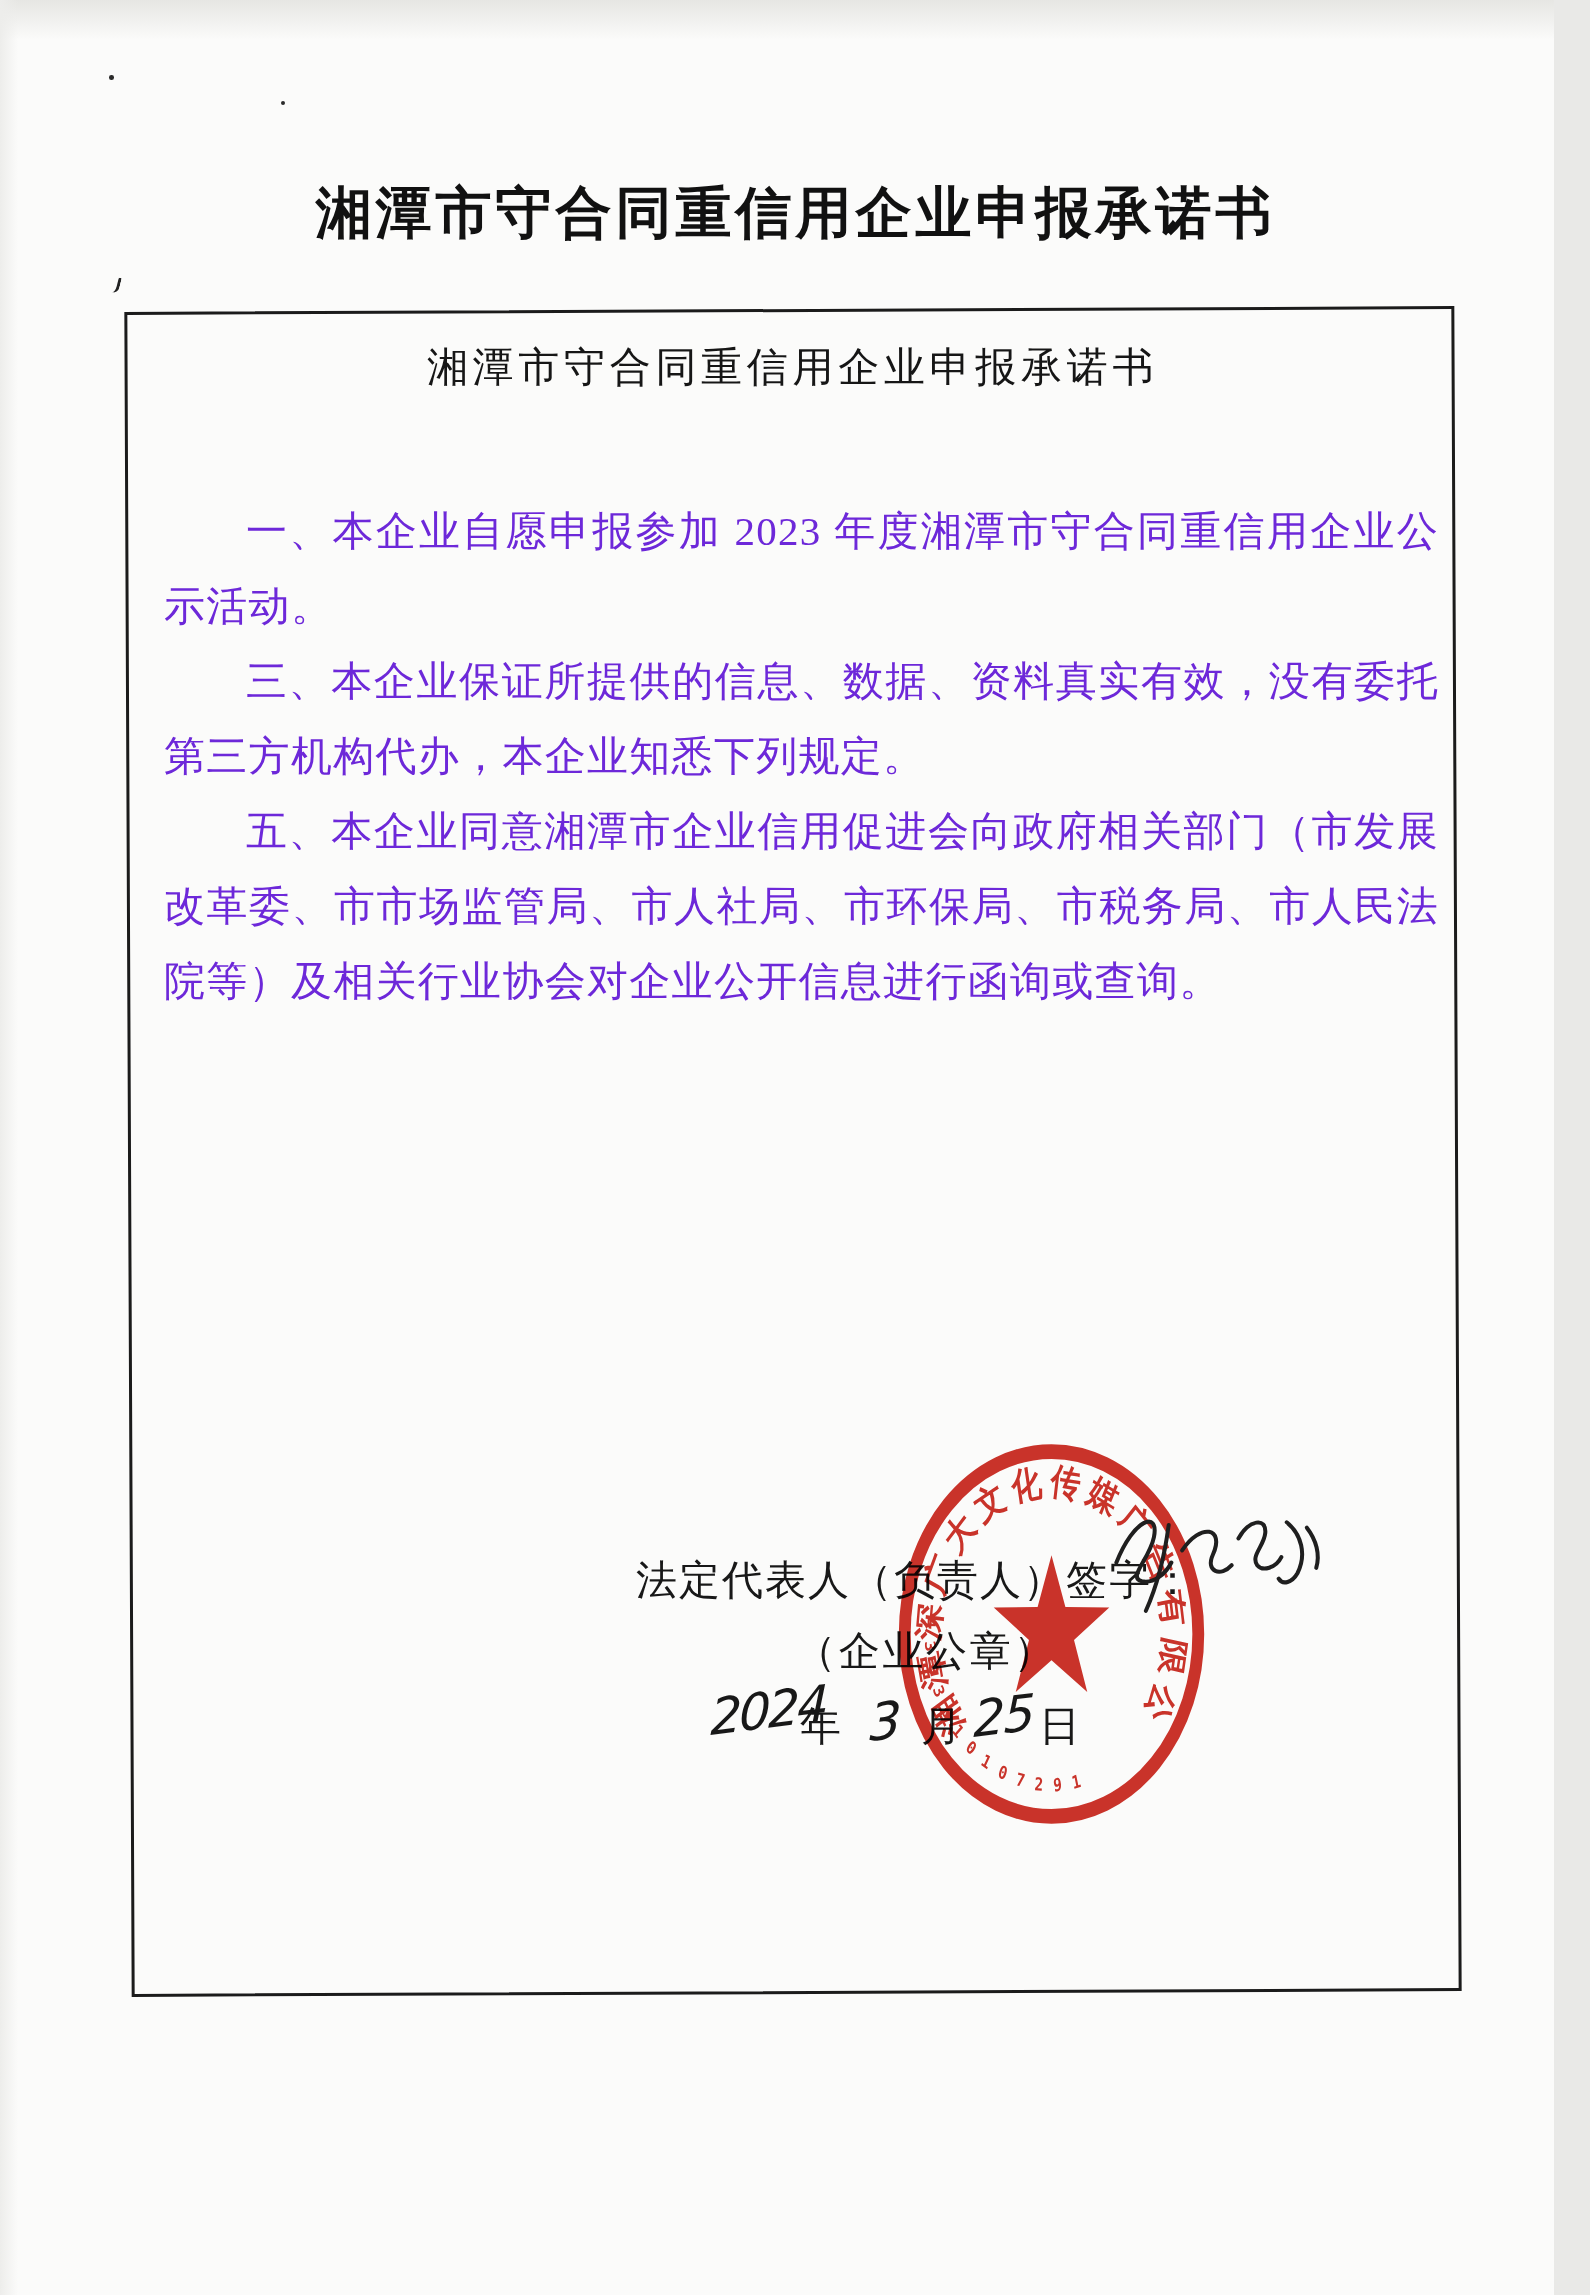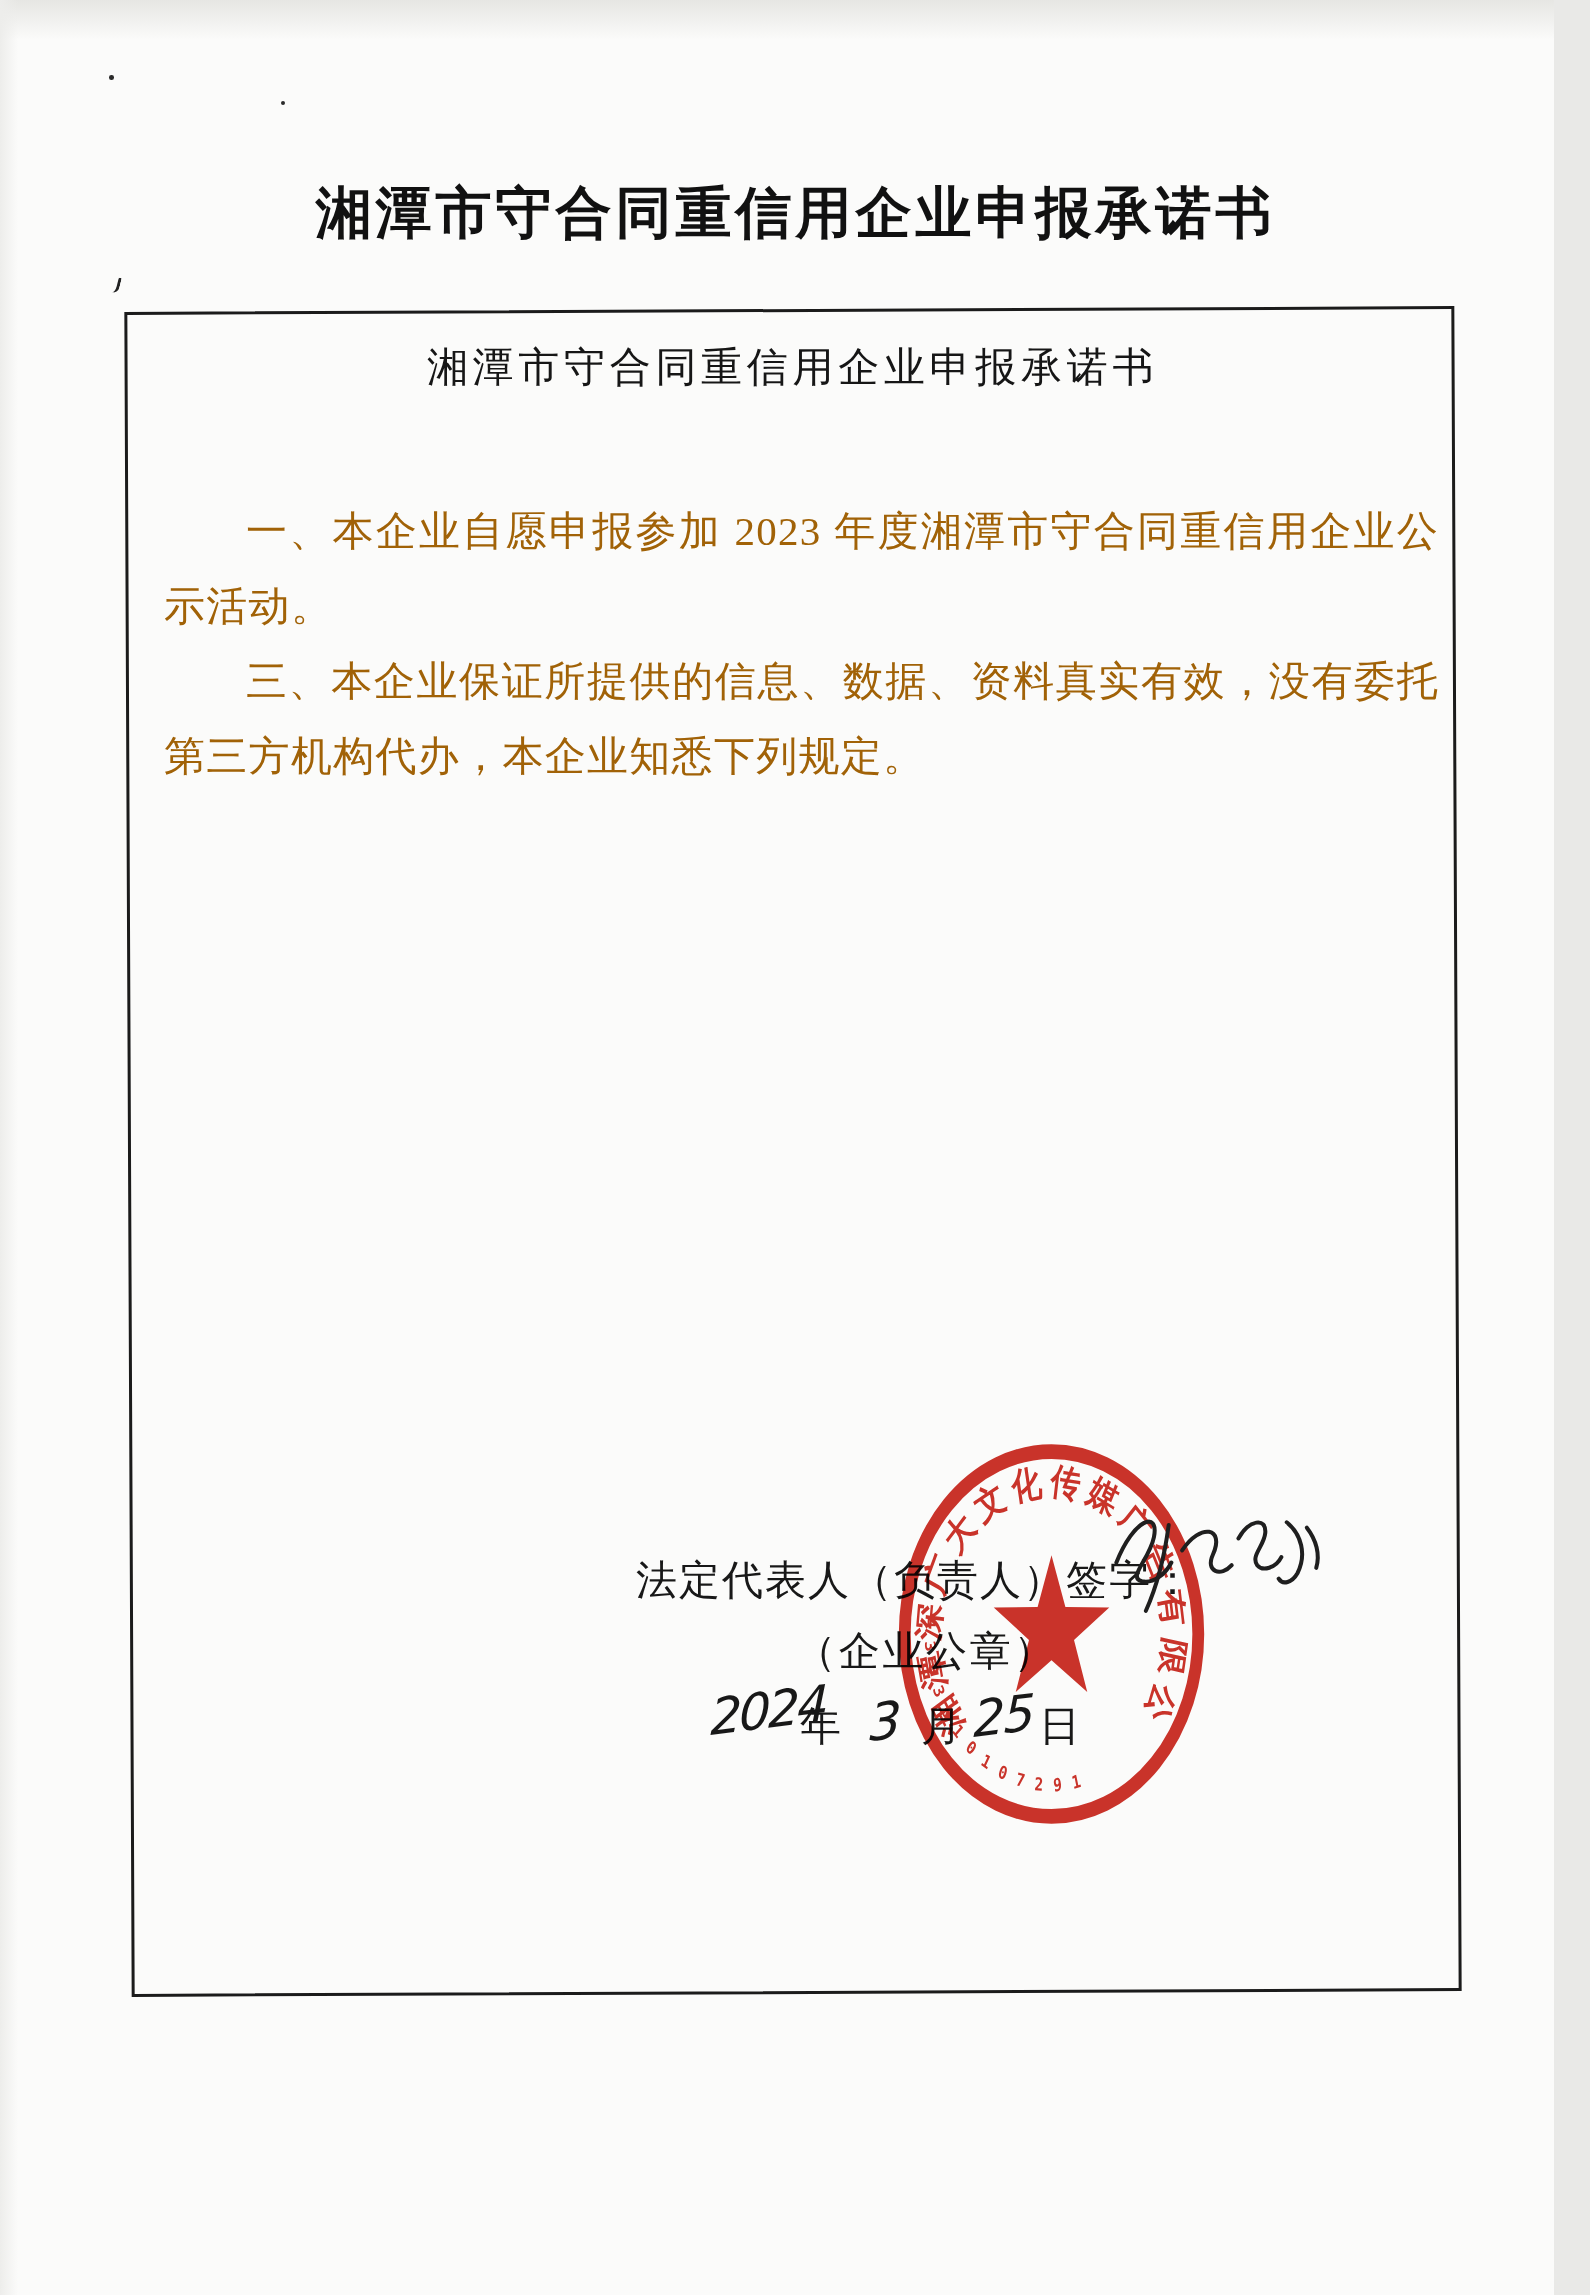--- a/index.html
+++ b/index.html
@@ -44,21 +44,21 @@
     position:absolute;left:128px;top:340px;width:1329px;
     text-align:center;
     font-size:41px;letter-spacing:4.7px;font-weight:400;
     color:#161616;
   }
   .body-text{
     position:absolute;left:164px;top:494px;width:1275px;
     font-size:41px;line-height:75px;letter-spacing:1.3px;
     text-align:justify;
   }
-  .body-text p{margin:0;text-indent:2em;color:#a16207;}
+  .body-text p{margin:0;text-indent:2em;color:#6d28d9;}
   .sig-label{
     position:absolute;left:636px;top:1553px;
     font-size:41px;letter-spacing:2px;color:#181818;white-space:nowrap;
   }
   .seal-note{
     position:absolute;left:795px;top:1624px;
     font-size:41px;letter-spacing:2.7px;color:#181818;white-space:nowrap;
   }
   .date-row span{position:absolute;font-size:41px;color:#181818;}
   .date-printed{top:1699px;}
@@ -101,20 +101,21 @@
 
   <div class="doc-title">湘潭市守合同重信用企业申报承诺书</div>
 
   <div class="frame"></div>
 
   <div class="inner-title">湘潭市守合同重信用企业申报承诺书</div>
 
   <div class="body-text">
     <p>一、本企业自愿申报参加 2023 年度湘潭市守合同重信用企业公示活动。</p>
     <p>三、本企业保证所提供的信息、数据、资料真实有效，没有委托第三方机构代办，本企业知悉下列规定。</p>
+    <p>五、本企业同意湘潭市企业信用促进会向政府相关部门（市发展改革委、市市场监管局、市人社局、市环保局、市税务局、市人民法院等）及相关行业协会对企业公开信息进行函询或查询。</p>
   </div>
 
   <div class="sig-label">法定代表人（负责人）签字：</div>
 
   <div class="seal-note">（企业公章）</div>
 
   <div class="date-row">
     <span class="hw hw-year">2024</span>
     <span class="date-printed yr">年</span>
     <span class="hw hw-month">3</span>

